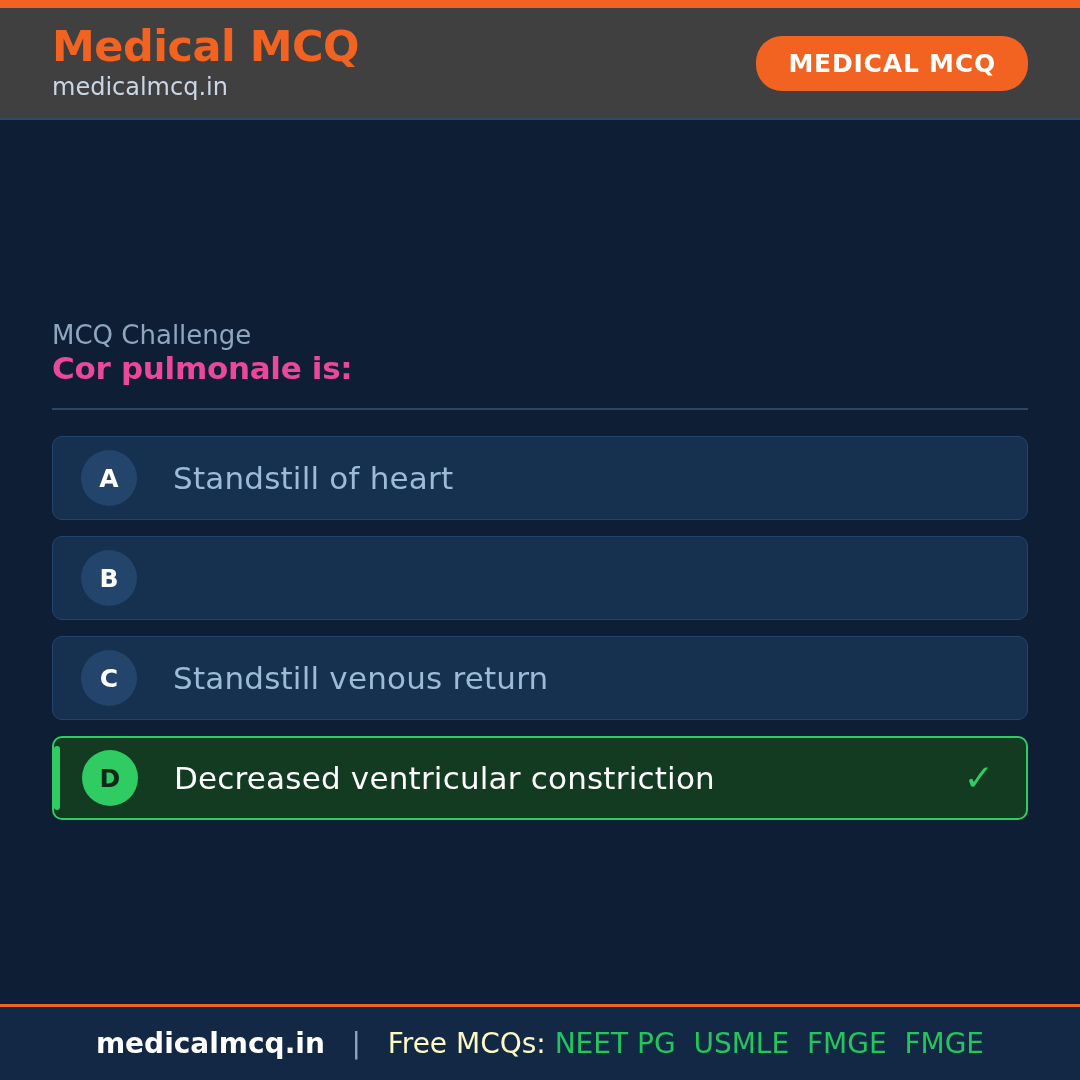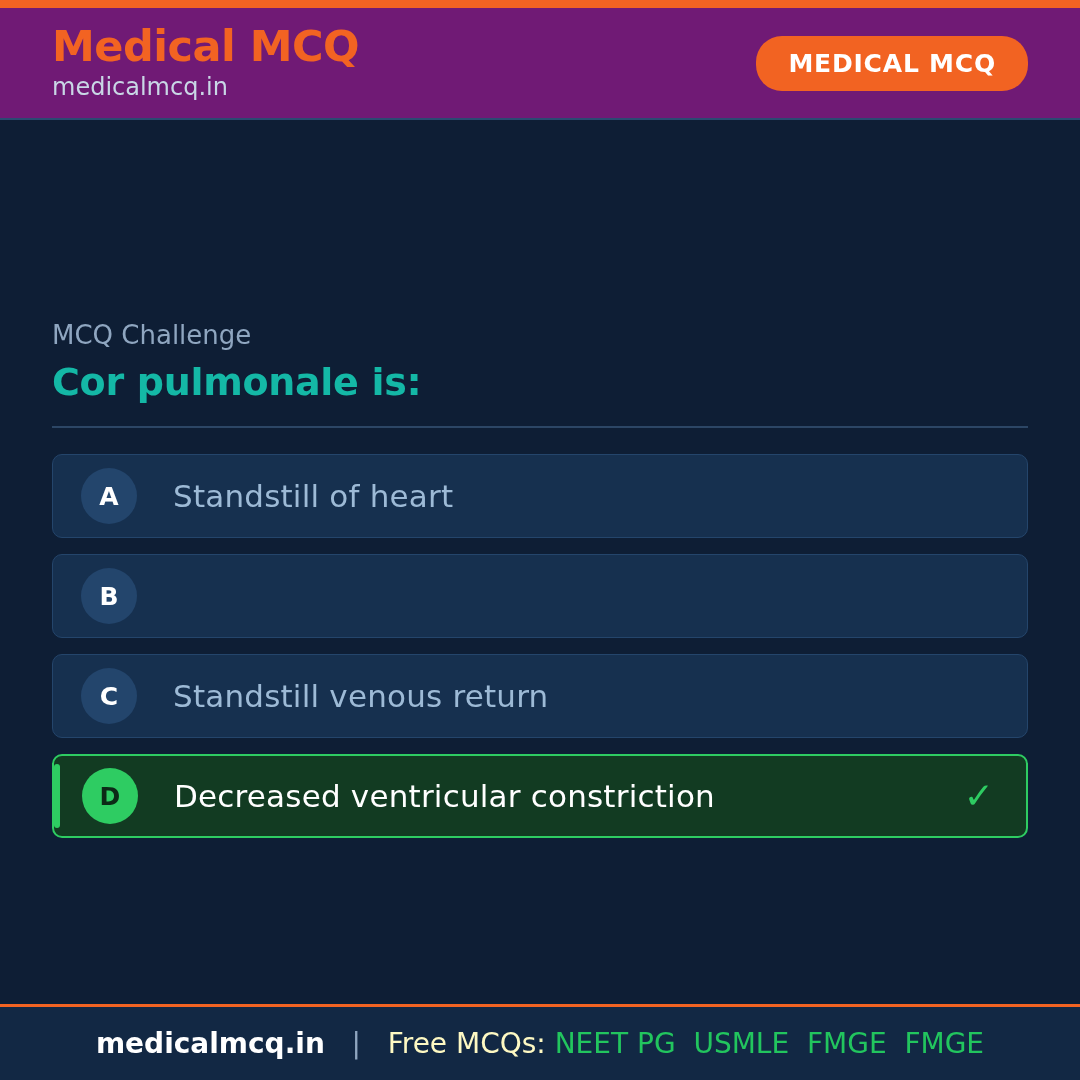--- a/index.html
+++ b/index.html
@@ -26,21 +26,21 @@
   .top-accent {
     height: 8px;
     background: #f26322;
     width: 100%;
     flex: 0 0 auto;
   }
   .header {
     position: relative;
     flex: 0 0 auto;
     height: 112px;
-    background: #701a75;
+    background: #404040;
     border-bottom: 2px solid #2a4a72;
     box-sizing: border-box;
     padding: 0 52px;
     display: flex;
     align-items: center;
     justify-content: space-between;
   }
   .brand-block {
     display: flex;
     flex-direction: column;
@@ -79,25 +79,24 @@
   }
   .q-wrap {
     position: absolute;
     left: 52px;
     right: 52px;
     top: 200px;
   }
   .q-kicker {
     color: #8fa6c0;
     font-size: 26px;
-    margin-bottom: 10px;
   }
   .q-title {
-    color: #14b8a6;
-    font-size: 38px;
+    color: #ec4899;
+    font-size: 31px;
     font-weight: bold;
     letter-spacing: -0.3px;
     margin-bottom: 22px;
   }
   .divider {
     height: 2px;
     background: #2c4665;
     margin-bottom: 26px;
   }
 

